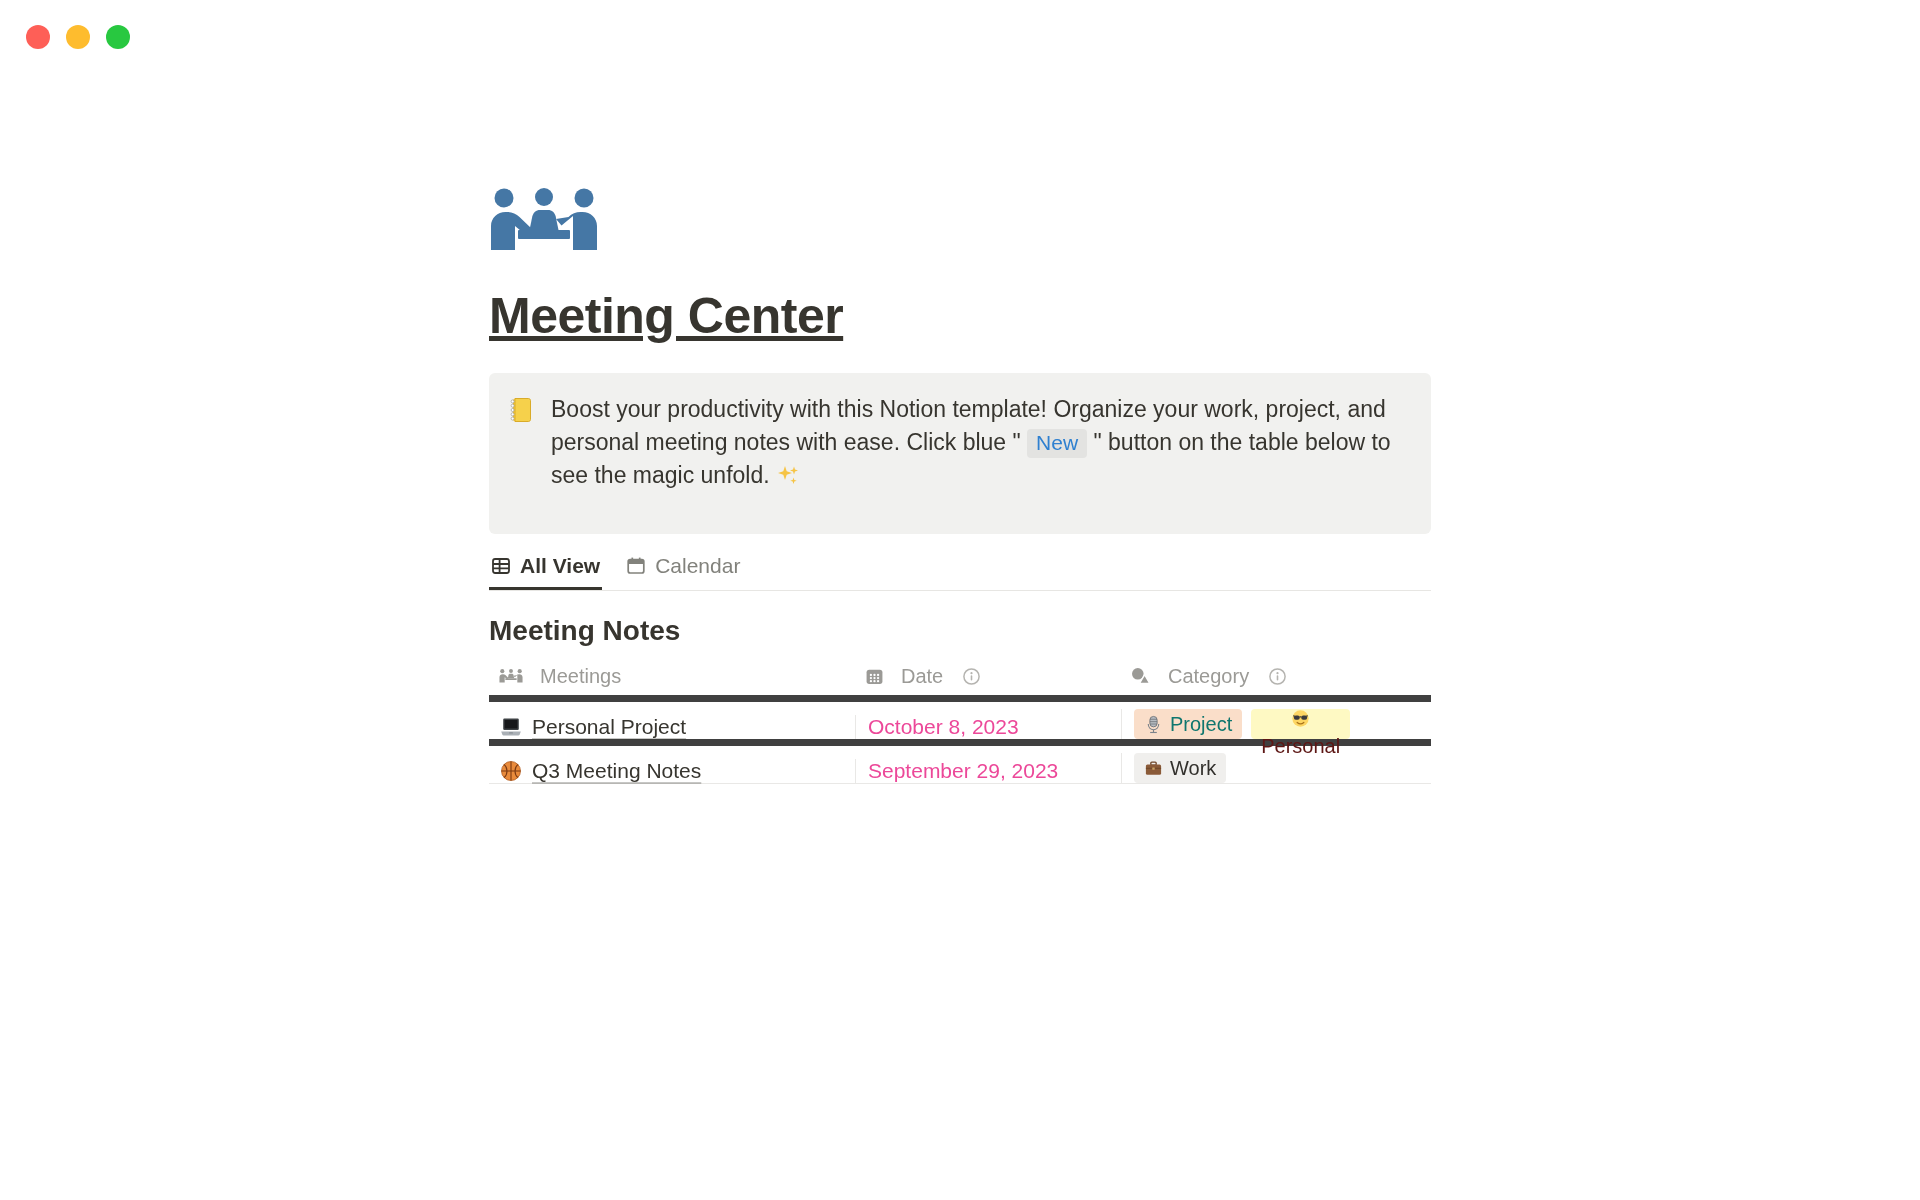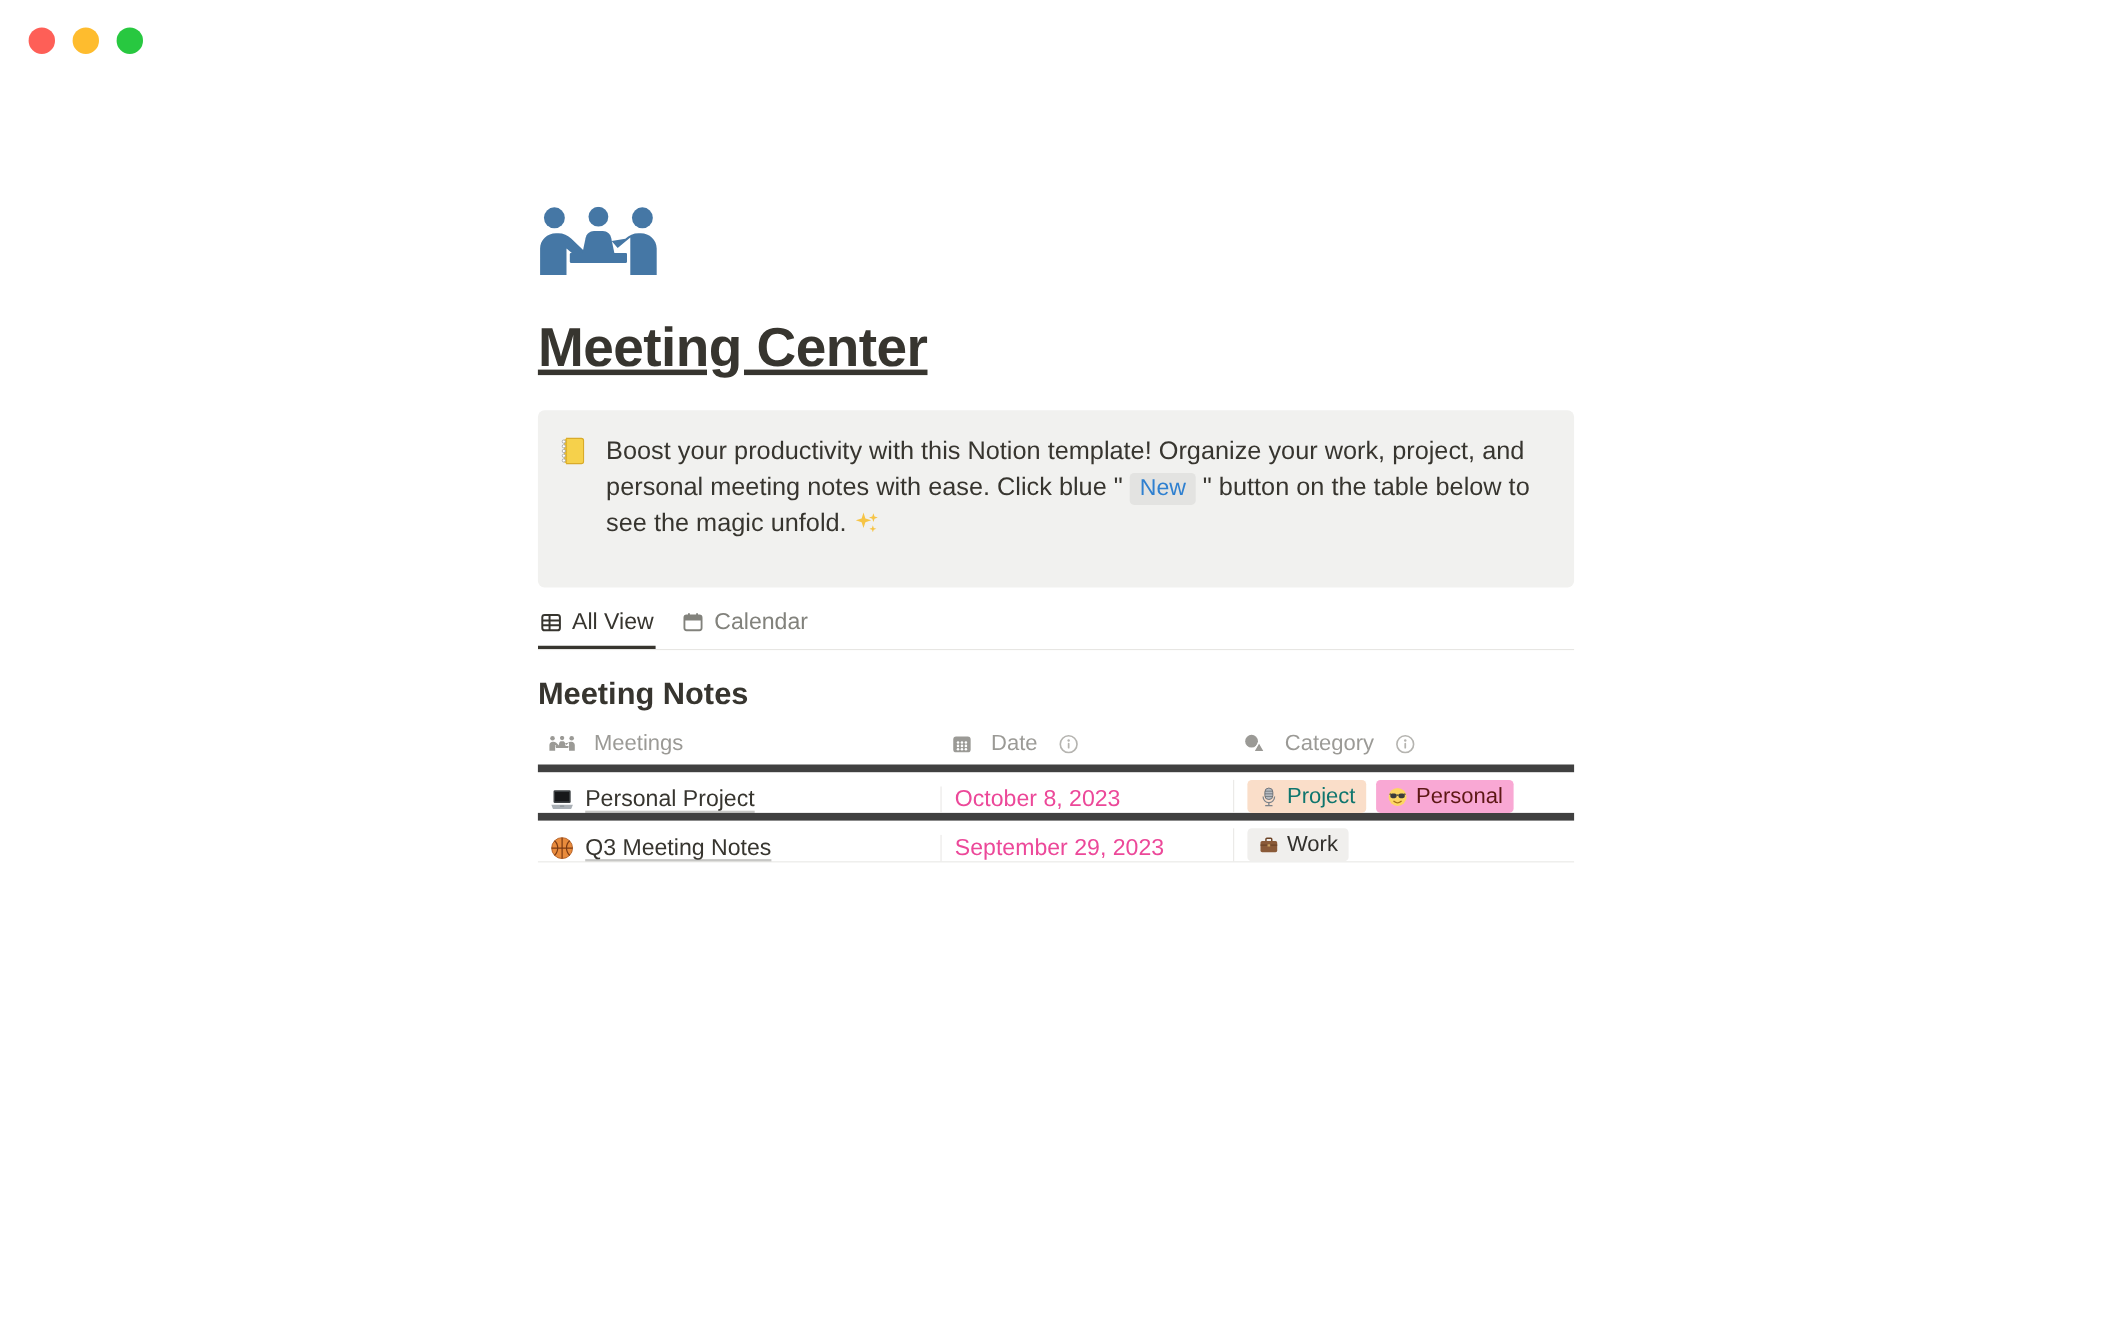--- a/index.html
+++ b/index.html
@@ -43,21 +43,21 @@
     vertical-align: baseline;
   }
   .sparkle-inline { display: inline-block; vertical-align: -4px; }
 
   .tabs { margin-top: 18px; display: flex; gap: 22px; border-bottom: 1px solid #e7e6e3; }
   .tab {
     display: flex; align-items: center; gap: 9px;
     padding: 2px 2px 12px; font-size: 21px; cursor: pointer;
     color: #82827c;
   }
-  .tab.active { color: #37352f; font-weight: 400; box-shadow: inset 0 -3px 0 #37352f; }
+  .tab.active { color: #37352f; font-weight: 700; box-shadow: inset 0 -3px 0 #37352f; }
   .tab .ticon { display: flex; }
 
   .section-title { margin: 24px 0 10px; font-size: 28px; font-weight: 700; color: #37352f; }
 
   .table { width: 100%; }
   .thead { display: flex; height: 38px; align-items: center; color: #9b9a96; font-size: 20px; }
   .th { display: flex; align-items: center; gap: 17px; padding: 0 10px; cursor: pointer; }
   .th .hicon { display: flex; color: #9b9a96; }
   .info-icon { display: flex; color: #b5b4b0; margin-left: 2px; cursor: pointer; }
 
@@ -80,21 +80,21 @@
   }
   .date-text { font-size: 21px; color: #ec4899; }
 
   .tagwrap { display: flex; gap: 9px; align-items: center; }
   .tag {
     display: inline-flex; align-items: center; gap: 7px;
     height: 30px; padding: 0 10px; border-radius: 4px;
     font-size: 20px; white-space: nowrap; cursor: pointer;
   }
   .tag-orange { background: #fadec9; color: #0f766e; }
-  .tag-red    { background: #f9a8d4; color: #5d1715; }
+  .tag-red    { background: #fef9c3; color: #5d1715; flex-direction: column; }
   .tag-gray   { background: #f0efed; color: #32302c; }
 
   .emoji-svg { display: block; }
 </style>
 </head>
 <body>
 
 <div class="screen">
 
   <div class="traffic">

